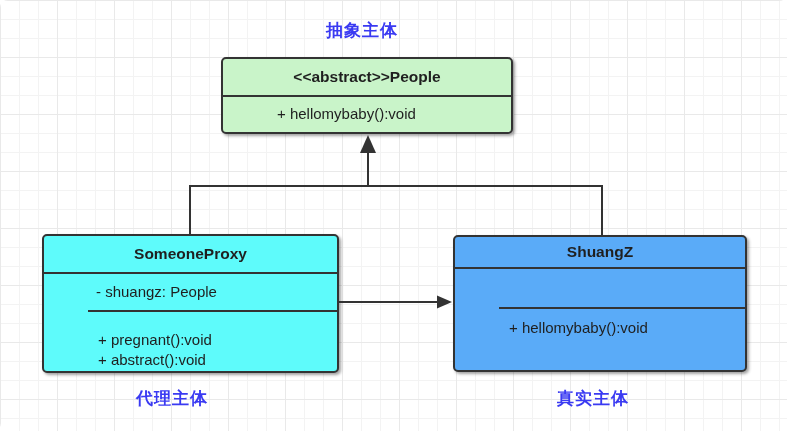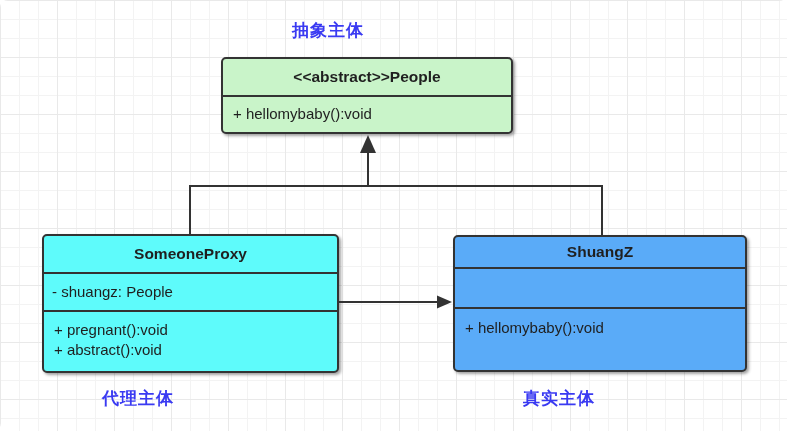--- a/index.html
+++ b/index.html
@@ -24,20 +24,21 @@
   .connector-layer {
     position: absolute; left: 0; top: 0;
     width: 787px; height: 431px;
     pointer-events: none;
   }
   .note {
     position: absolute;
     color: #3a3af2;
     font-weight: bold;
     font-size: 17px;
+    text-align: center;
     white-space: nowrap;
     letter-spacing: 1px;
   }
   .note-abstract { left: 292px; top: 19px;  width: 140px; }
   .note-proxy    { left: 102px; top: 387px; width: 140px; }
   .note-real     { left: 523px; top: 387px; width: 140px; }
 
   .uml-box {
     position: absolute;
     border: 2px solid #333333;
@@ -50,33 +51,34 @@
   .uml-title {
     font-weight: bold;
     font-size: 15.5px;
     text-align: center;
     display: flex; align-items: center; justify-content: center;
     border-bottom: 2px solid #333333;
   }
   .uml-section {
     font-size: 15px;
     padding: 0 10px;
+    margin-left: 44px;
   }
   .sect-divider { border-bottom: 2px solid #333333; }
   .v-center { display: flex; align-items: center; }
   .m-line { line-height: 20px; white-space: nowrap; }
 
   .box-people  { left: 221px; top: 57px;  width: 292px; height: 77px;  background: #c9f4c9; }
   .box-people .uml-title   { height: 39px; text-align: right; }
   .box-people .sect-methods{ height: 36px; }
 
   .box-proxy   { left: 42px;  top: 234px; width: 297px; height: 139px; background: #5efbfb; }
   .box-proxy .uml-title    { height: 38px; }
   .box-proxy .sect-attrs   { height: 38px; padding-left: 8px; }
-  .box-proxy .sect-methods { height: 59px; padding-top: 8px; }
+  .box-proxy .sect-methods { height: 59px; padding-top: 18px; }
 
   .box-shuangz { left: 453px; top: 235px; width: 294px; height: 137px; background: #5aabf8; }
   .box-shuangz .uml-title    { height: 32px; }
   .box-shuangz .sect-attrs   { height: 40px; }
   .box-shuangz .sect-methods { height: 54px; padding-top: 9px; }
 </style>
 </head>
 <body>
 
 <div class="canvas">

